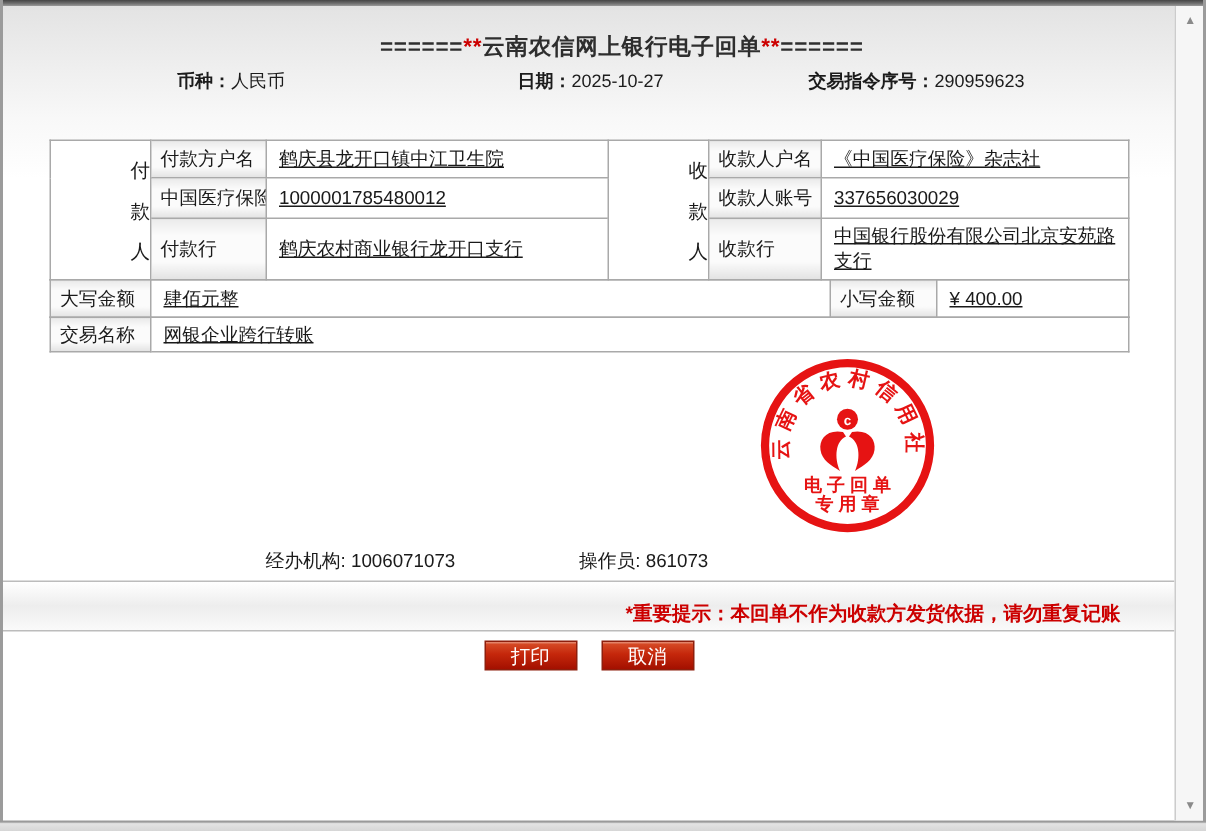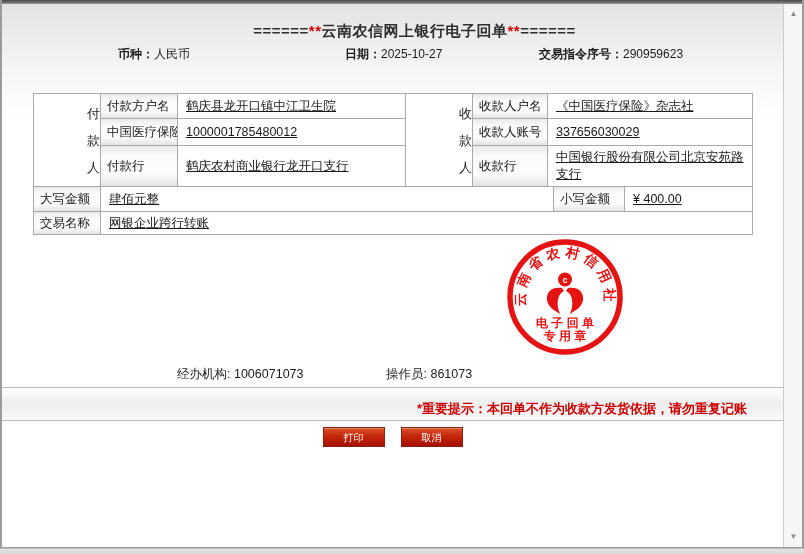--- a/index.html
+++ b/index.html
@@ -51,21 +51,21 @@
     border-bottom:1px solid #bcbcbc; font-size:12.5px; color:#1a1a1a; }
   .ops-item { position:absolute; top:7px; white-space:nowrap; }
   .ops-agency { left:175px; } .ops-operator { left:384px; }
 
   .notice-band { position:absolute; left:0; top:384px; width:100%; height:33px;
     background:linear-gradient(180deg,#ffffff 0%,#ededed 50%,#fafafa 100%);
     border-bottom:1px solid #bcbcbc; }
   .notice { position:absolute; right:36px; bottom:2px; color:#cc0000; font-weight:bold; font-size:13px; white-space:nowrap; }
 
   .btn-row { position:absolute; left:0; top:423px; width:100%; display:flex; justify-content:center; gap:16px; }
-  .rbtn { width:62px; height:20px; color:#fff; font-size:10px; line-height:19px;
+  .rbtn { width:62px; height:20px; color:#fff; font-size:13px; line-height:19px;
     background:linear-gradient(180deg,#d8502a 0%,#c5270b 45%,#a31000 100%);
     border:1px solid #8e1f0d; box-shadow:inset 0 1px 0 rgba(255,255,255,0.3); cursor:pointer;
     font-family:inherit; }
 
   
   .stamp { position:absolute; left:505px; top:237px; width:120px; height:120px; }
 
   
   .scrollbar { position:absolute; right:2px; top:4px; width:19px; height:543px;
     background:#f6f6f6; border-left:1px solid #cccccc; }

